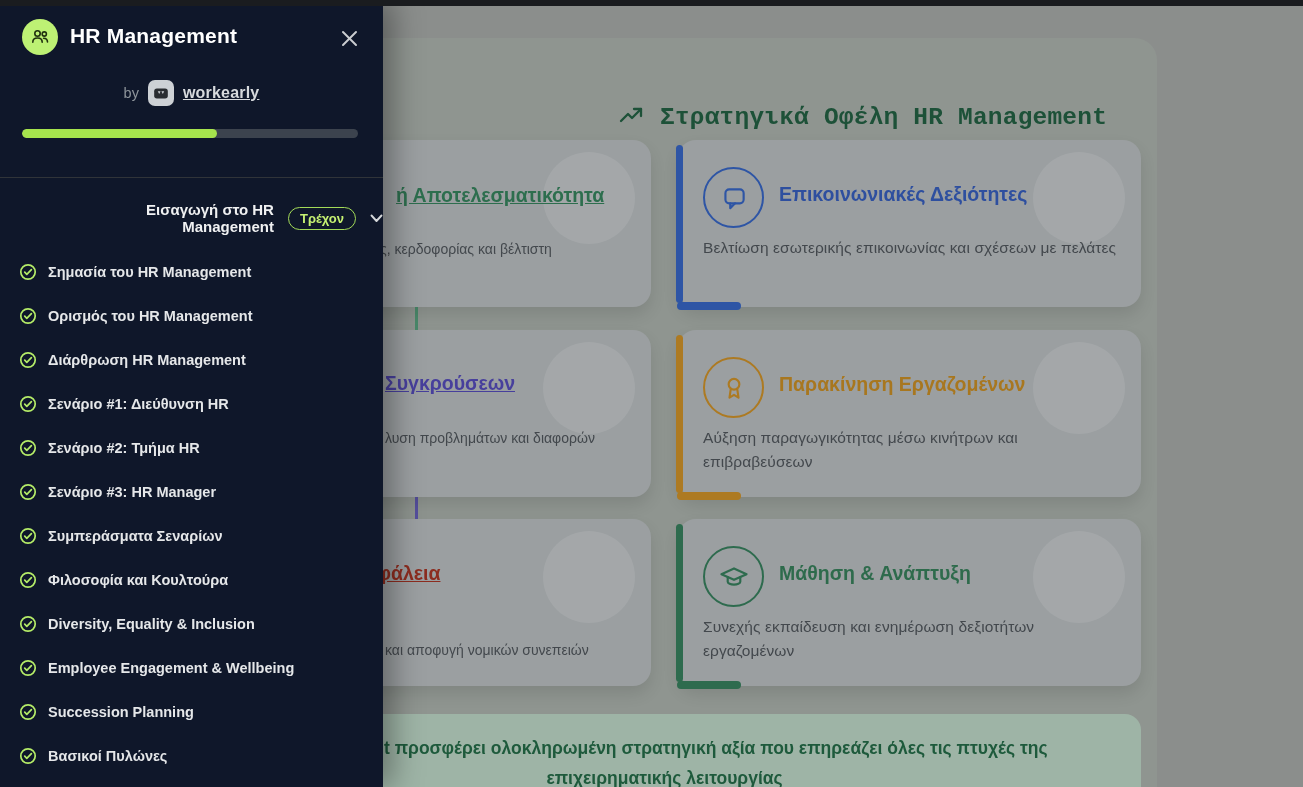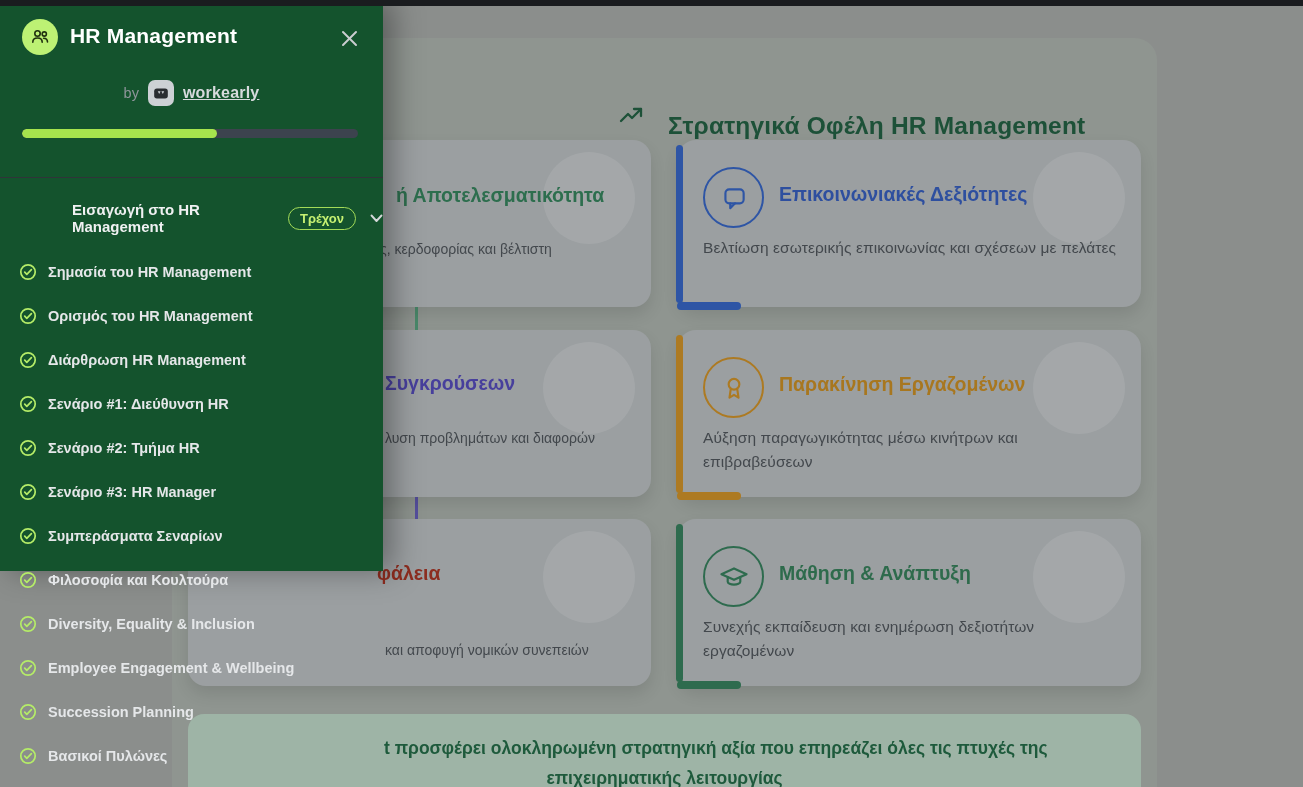--- a/index.html
+++ b/index.html
@@ -8,21 +8,21 @@
 
   
   .topstrip{position:absolute;left:0;top:0;width:100%;height:6px;background:#1a1c1f;z-index:60;}
 
   
   .main-area{position:absolute;inset:0;z-index:1;}
   .panel{position:absolute;left:172px;top:38px;width:985px;height:749px;
          background:#8f9590;border-radius:22px 22px 0 0;}
   .page-header-icon{position:absolute;left:447px;top:66px;width:24px;height:24px;}
   .page-title{position:absolute;left:484px;top:62px;font-size:24.5px;font-weight:800;
-              color:#1d5138;letter-spacing:.2px;margin:12px;}
+              color:#1d5138;letter-spacing:.2px;margin:4px;font-family:Liberation Mono, monospace;}
 
   .connector{position:absolute;width:3px;z-index:2;}
   .c1{left:415px;top:292px;height:46px;background:#4b8a6b;}
   .c2{left:415px;top:482px;height:44px;background:#57519f;}
 
   .card{position:absolute;width:463px;height:167px;background:#9b9fa1;border-radius:18px;
         box-shadow:0 8px 16px rgba(0,0,0,.10);z-index:3;}
   .pos-l1{left:188px;top:140px;} .pos-l2{left:188px;top:330px;} .pos-l3{left:188px;top:519px;}
   .pos-r1{left:678px;top:140px;} .pos-r2{left:678px;top:330px;} .pos-r3{left:678px;top:519px;}
 
@@ -40,39 +40,39 @@
   .blue .icon-circle{border-color:#2e55a5;} .orange .icon-circle{border-color:#ad7a22;}
   .greenb .icon-circle{border-color:#2e6b4e;}
 
   .card h3{position:absolute;left:101px;top:43px;margin:0;font-size:19.5px;font-weight:700;}
   .blue h3{color:#2e4f9f;} .orange h3{color:#a8771f;} .greenb h3{color:#2e6b4c;}
   .card .desc{position:absolute;left:25px;margin:0;font-size:15.5px;color:#43484d;
               letter-spacing:.1px;white-space:nowrap;}
   .d1{top:99px;} .d2{top:123px;}
 
   
-  .frag-title{position:absolute;margin:0;font-size:19.5px;font-weight:700;white-space:nowrap;}
+  .frag-title{position:absolute;margin:0;font-size:19.5px;font-weight:700;white-space:nowrap;text-decoration:underline;}
   .frag-desc{position:absolute;margin:0;font-size:14px;color:#43484d;white-space:nowrap;}
   .pos-l1 .frag-title{left:208px;top:44px;color:#2d6e4e;}
   .pos-l1 .frag-desc{left:192px;top:101px;}
   .pos-l2 .frag-title{left:197px;top:42px;color:#473f9c;}
   .pos-l2 .frag-desc{left:197px;top:100px;}
   .pos-l3 .frag-title{left:189px;top:43px;color:#8c2c1f;}
   .pos-l3 .frag-desc{left:197px;top:101px;margin-top:22px;}
 
   .banner{position:absolute;left:188px;top:714px;width:953px;height:110px;background:#9eb4a6;
           border-radius:16px;z-index:4;}
   .banner .b1{position:absolute;left:196px;top:24px;margin:0;font-size:17.5px;font-weight:700;
               color:#1e5a3c;white-space:nowrap;}
   .banner .b2{position:absolute;left:0;top:54px;width:100%;text-align:center;margin:0;
               font-size:17.5px;font-weight:700;color:#1e5a3c;}
 
   
-  .drawer{position:absolute;left:0;top:0;width:383px;height:571px;background:#14532d;z-index:50;
-          box-shadow:10px 0 28px rgba(0,0,0,.35);}
+  .drawer{position:absolute;left:0;top:0;width:383px;height:787px;background:#0f172a;z-index:50;
+          box-shadow:10px 0 28px rgba(0,0,0,.35);text-align:right;}
   .drawer-icon{position:absolute;left:22px;top:19px;width:36px;height:36px;border-radius:50%;
                background:#bdf174;display:flex;align-items:center;justify-content:center;}
   .drawer-title{position:absolute;left:70px;top:24px;margin:0;font-size:21px;font-weight:800;
                 color:#ffffff;letter-spacing:.2px;}
   .close-btn{position:absolute;left:336px;top:25px;width:26px;height:26px;display:flex;
              align-items:center;justify-content:center;cursor:pointer;background:none;border:none;padding:0;}
   .byline{position:absolute;left:0;right:0;top:79px;height:28px;display:flex;align-items:center;
           justify-content:center;gap:9px;}
   .by-label{font-size:14.5px;color:#8f959b;}
   .brand-logo{width:26px;height:26px;border-radius:7px;background:#cdd1d5;display:flex;

